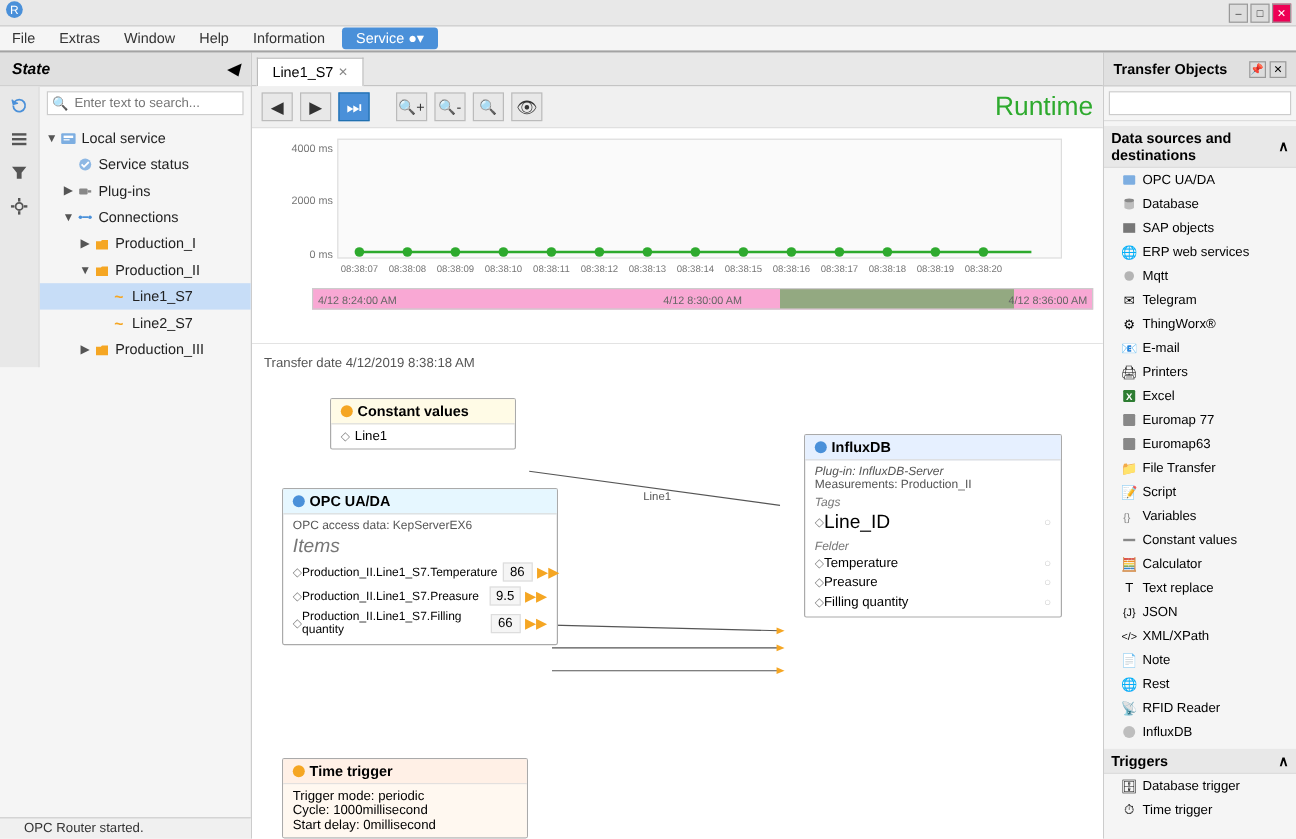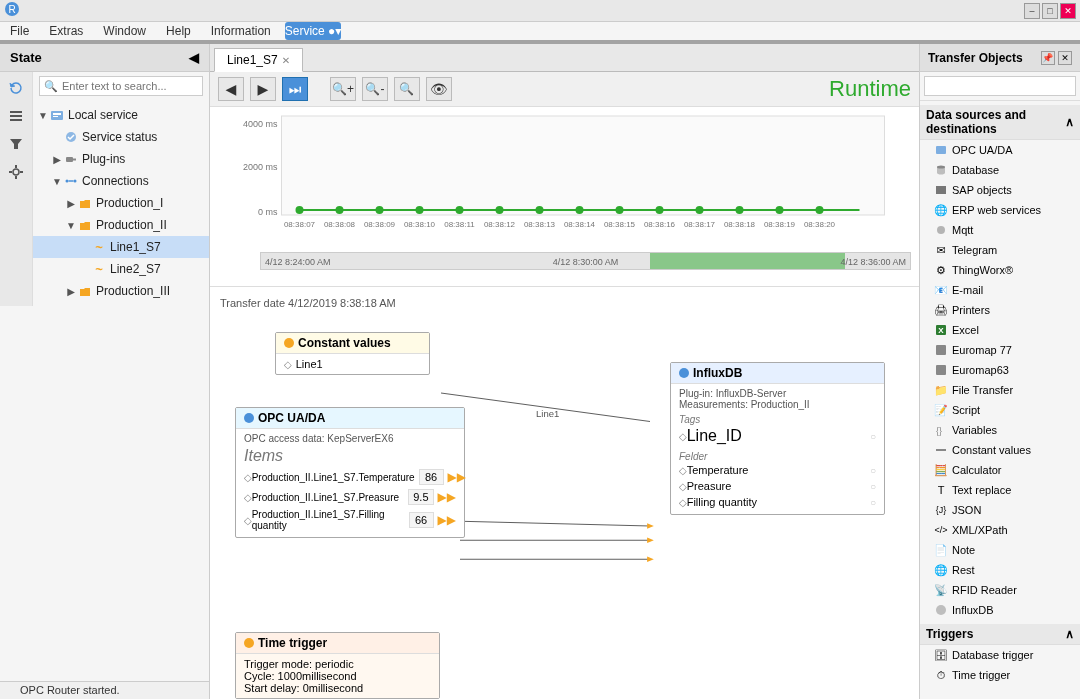--- a/index.html
+++ b/index.html
@@ -4,32 +4,32 @@
   <style>
     * { box-sizing: border-box; margin: 0; padding: 0; }
     body { font-family: 'Segoe UI', Arial, sans-serif; font-size: 12px; background: #f0f0f0; overflow: hidden; width: 1080px; height: 699px; }
 
     
     #titlebar { background: #e8e8e8; height: 22px; display: flex; align-items: center; justify-content: center; font-size: 11px; color: #333; border-bottom: 1px solid #ccc; position: relative; }
     #titlebar .win-controls { position: absolute; right: 4px; display: flex; gap: 2px; }
     #titlebar .win-btn { width: 16px; height: 16px; font-size: 9px; border: 1px solid #999; background: #ddd; cursor: pointer; display: flex; align-items: center; justify-content: center; }
 
     
-    #menubar { background: #f5f5f5; height: 22px; display: flex; align-items: center; padding: 0 4px; border-bottom: 4px solid #a3a3a3; gap: 8px; }
+    #menubar { background: #f5f5f5; height: 22px; display: flex; align-items: center; padding: 0 4px; border-bottom: 2px solid #a3a3a3; gap: 8px; }
     #menubar span { font-size: 12px; cursor: pointer; padding: 2px 6px; color: #333; }
-    .service-btn { background: #4a90d9; color: white !important; border-radius: 3px; padding: 2px 0 !important; }
+    .service-btn { background: #4a90d9; color: white !important; border-radius: 3px; padding: 2px 12px !important; }
 
     
     #main { display: flex; height: calc(699px - 44px); }
 
     
     #left-panel { width: 210px; background: #f5f5f5; border-right: 1px solid #ccc; display: flex; flex-direction: column; }
 
     #state-header { background: #e0e0e0; padding: 6px 10px; display: flex; align-items: center; justify-content: space-between; border-bottom: 1px solid #ccc; height: 28px; }
-    #state-header span { font-weight: bold; font-size: 13px; }
+    #state-header span { font-weight: bold; font-size: 13px; font-style: italic; }
 
     #search-box { margin: 4px 6px; position: relative; }
     #search-box input { width: 100%; padding: 3px 6px 3px 22px; border: 1px solid #ccc; background: white; font-size: 11px; }
     #search-box .search-ico { position: absolute; left: 5px; top: 4px; font-size: 11px; color: #888; }
 
     #tree { flex: 1; overflow-y: auto; padding: 4px 0; }
     .tree-item { padding: 2px 0; cursor: pointer; white-space: nowrap; }
     .tree-item.selected { background: #c7ddf7; }
     .tree-row { display: flex; align-items: center; padding: 1px 0; }
     .tree-indent { display: inline-block; }
@@ -373,21 +373,21 @@
         <text x="340" y="112" text-anchor="middle" font-size="8" fill="#777">08:38:14</text>
         <text x="380" y="112" text-anchor="middle" font-size="8" fill="#777">08:38:15</text>
         <text x="420" y="112" text-anchor="middle" font-size="8" fill="#777">08:38:16</text>
         <text x="460" y="112" text-anchor="middle" font-size="8" fill="#777">08:38:17</text>
         <text x="500" y="112" text-anchor="middle" font-size="8" fill="#777">08:38:18</text>
         <text x="540" y="112" text-anchor="middle" font-size="8" fill="#777">08:38:19</text>
         <text x="580" y="112" text-anchor="middle" font-size="8" fill="#777">08:38:20</text>
       </svg>
 
       
-      <div style="margin-left:42px; margin-top:14px; background:#e5e5e5; height:18px; position:relative; border:1px solid #ccc;">
+      <div style="margin-left:42px; margin-top:2px; background:#f9a8d4; height:18px; position:relative; border:1px solid #ccc;">
         <div style="position:absolute; left:60%; top:0; width:30%; height:100%; background:#2eaa2e; opacity:0.5;"></div>
         <div style="position:absolute; left:0; right:0; bottom:0; display:flex; justify-content:space-between; padding:2px 4px; font-size:9px; color:#666;">
           <span>4/12 8:24:00 AM</span>
           <span>4/12 8:30:00 AM</span>
           <span>4/12 8:36:00 AM</span>
         </div>
       </div>
     </div>
 
     <div id="diagram-area">
@@ -461,21 +461,21 @@
             <div style="font-size:11px;">Start delay: 0millisecond</div>
           </div>
         </div>
 
         <div class="diag-box influx-box" style="left:450px; top:45px; width:215px;">
           <div class="box-header influx-header">
             <span class="dot influx-dot"></span>
             <span>InfluxDB</span>
           </div>
           <div class="box-content">
-            <div style="font-size:10px; color:#555;">Plug-in: InfluxDB-Server</div>
+            <div style="font-size:10px; color:#555;font-style:italic;">Plug-in: InfluxDB-Server</div>
             <div style="font-size:10px; color:#555; margin-bottom:4px;">Measurements: Production_II</div>
             <div style="font-size:10px; font-style:italic; color:#777;">Tags</div>
             <div class="data-row">
               <span style="font-size:10px; color:#888;">◇</span>
               <span style="font-size:16px;">Line_ID</span>
               <span style="margin-left:auto; font-size:10px; color:#ccc;">○</span>
             </div>
             <div style="font-size:10px; font-style:italic; color:#777; margin-top:4px;">Felder</div>
             <div class="data-row">
               <span style="font-size:10px; color:#888;">◇</span>

